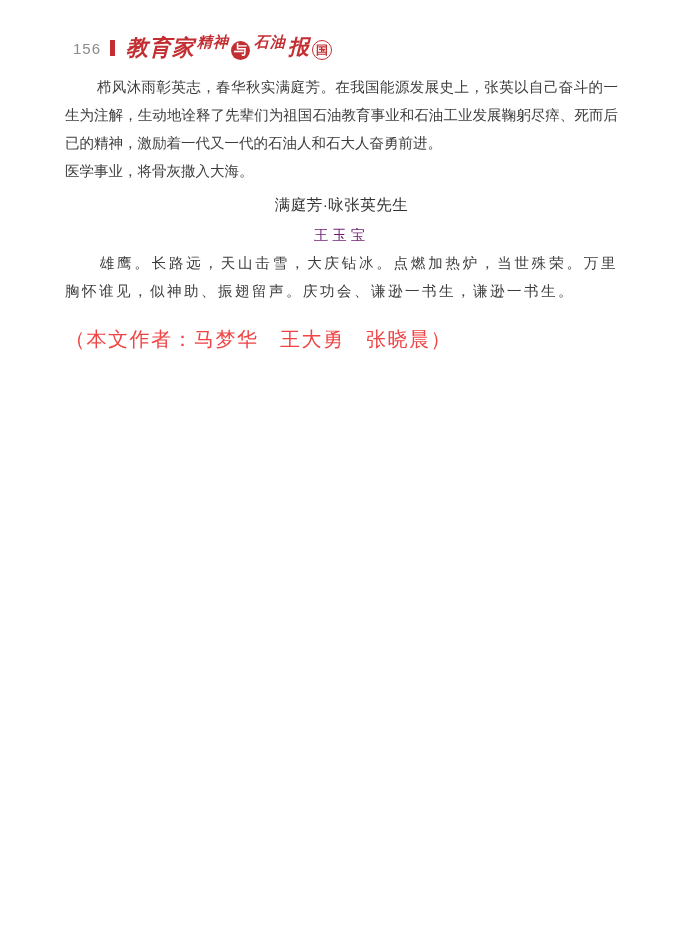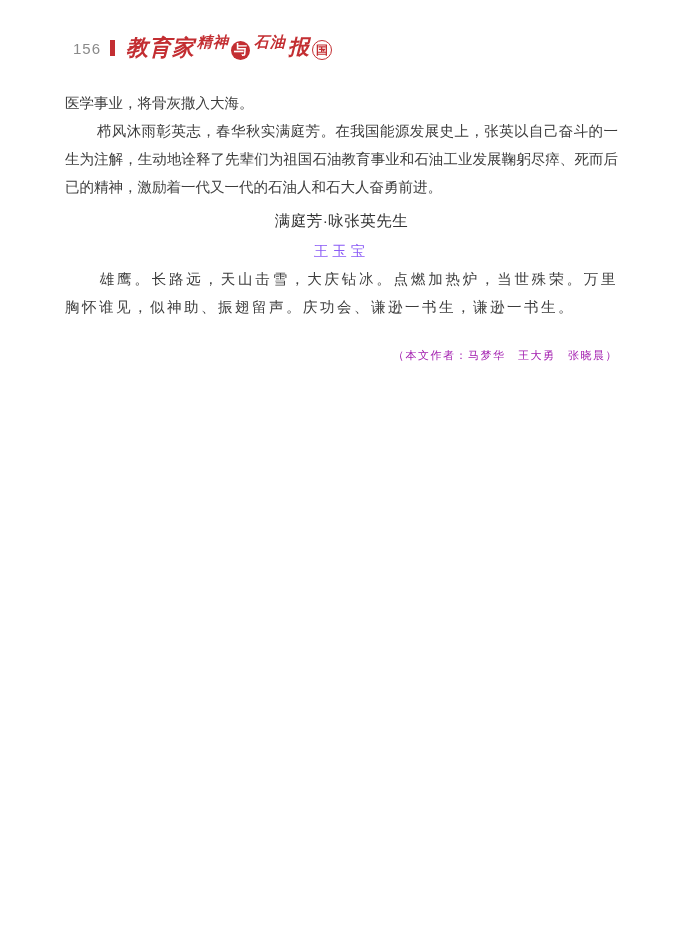--- a/index.html
+++ b/index.html
@@ -17,21 +17,21 @@
     color: #3c3c3c;
     overflow: hidden;
     box-sizing: border-box;
     padding: 33px 62px 0 65px;
   }
   
   .running-header {
     display: flex;
     align-items: center;
     height: 30px;
-    margin-bottom: 26px;
+    margin-bottom: 10px;
     margin-left: 8px;
   }
   .page-number {
     font-family: "Liberation Sans", "DejaVu Sans", sans-serif;
     font-size: 15px;
     color: #8a8a8a;
     letter-spacing: 1px;
     margin-right: 9px;
   }
   .header-bar {
@@ -98,40 +98,40 @@
     line-height: 28px;
     color: #333333;
     letter-spacing: 0.5px;
   }
   .poem-author {
     margin: 2px 0 0 0;
     text-align: center;
     font-size: 14.5px;
     line-height: 28px;
     letter-spacing: 4px;
-    color: #8b5cf6;
+    color: #701a75;
   }
   .poem-stanza {
     margin: 0;
     text-indent: 2.4em;
     font-size: 14.5px;
     line-height: 27.5px;
     letter-spacing: 2.5px;
     text-align: justify;
     color: #3c3c3c;
   }
   .poem-block { margin-top: 1px; }
   
   .attribution {
     margin: 20px 0 0 0;
-    text-align: right;
-    font-size: 11px;
+    text-align: left;
+    font-size: 20px;
     line-height: 28px;
     letter-spacing: 1.5px;
-    color: #a21caf;
+    color: #ef4444;
   }
 </style>
 </head>
 <body>
 
 <div class="page">
 
   <div class="running-header">
     <span class="page-number">156</span>
     <span class="header-bar"></span>
@@ -139,22 +139,22 @@
       <span class="lg-big">教育家</span>
       <span class="lg-small">精神</span>
       <span class="lg-circle-solid">与</span>
       <span class="lg-small">石油</span>
       <span class="lg-bao">报</span>
       <span class="lg-circle-outline">国</span>
     </span>
   </div>
 
   <div class="body-text">
+    <p class="para indent">栉风沐雨彰英志，春华秋实满庭芳。在我国能源发展史上，张英以自己奋斗的一生为注解，生动地诠释了先辈们为祖国石油教育事业和石油工业发展鞠躬尽瘁、死而后已的精神，激励着一代又一代的石油人和石大人奋勇前进。</p>
     <p class="para">医学事业，将骨灰撒入大海。</p>
-    <p class="para indent">栉风沐雨彰英志，春华秋实满庭芳。在我国能源发展史上，张英以自己奋斗的一生为注解，生动地诠释了先辈们为祖国石油教育事业和石油工业发展鞠躬尽瘁、死而后已的精神，激励着一代又一代的石油人和石大人奋勇前进。</p>
 
     <p class="poem-title">满庭芳·咏张英先生</p>
     <p class="poem-author">王玉宝</p>
 
     <div class="poem-block">
       <p class="poem-stanza">雄鹰。长路远，天山击雪，大庆钻冰。点燃加热炉，当世殊荣。万里胸怀谁见，似神助、振翅留声。庆功会、谦逊一书生，谦逊一书生。</p>
     </div>
 
     <p class="attribution">（本文作者：马梦华　王大勇　张晓晨）</p>
   </div>

